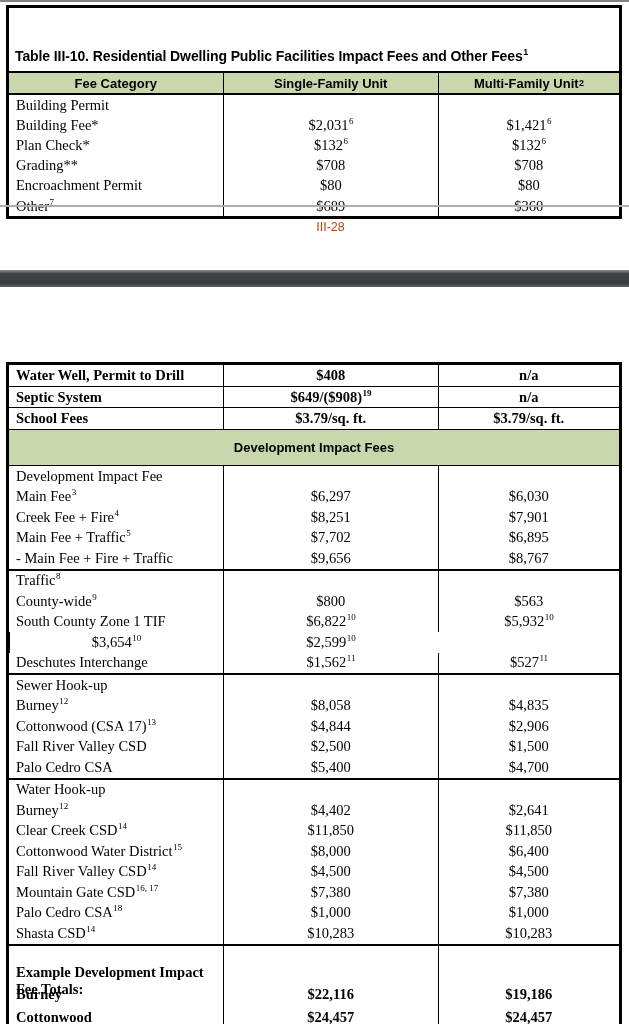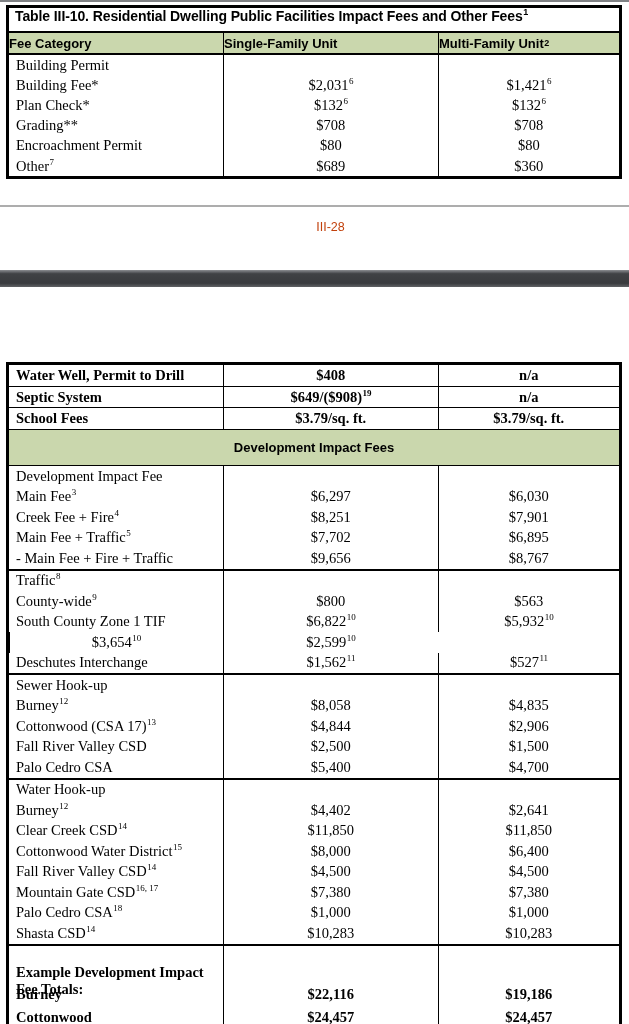--- a/index.html
+++ b/index.html
@@ -12,27 +12,27 @@
                  font: 400 12.5px "Liberation Sans", sans-serif; color: #c2410c; }
   .page-separator { position: absolute; top: 270px; left: 0; width: 100%; height: 17px;
                     background: linear-gradient(180deg, #8b8d91 0%, #404245 22%, #393b3e 78%, #606265 100%); }
 
   .tbl { position: absolute; left: 6px; width: 616px; background: #fff; border: 3px solid #000; }
   #table1 { top: 5px; }
   #table2 { top: 362px; height: 680px; border-bottom: 0; }
 
   .t-title { height: 25px; line-height: 24px; padding-left: 6px;
              font: bold 14px "Liberation Sans", sans-serif; letter-spacing: -0.1px;
-             border-bottom: 2px solid #000; }
+             border-bottom: 2px solid #000; margin-top: 40px; }
   .t-title sup { font-size: 9px; }
 
   .hdr { display: grid; grid-template-columns: 214px 215px 1fr; height: 22px;
          background: var(--green, #cad7ad); border-bottom: 2px solid #000;
          font: bold 13px "Liberation Sans", sans-serif; }
-  .hdr .hc { display: flex; align-items: center; justify-content: flex-start; }
+  .hdr .hc { display: flex; align-items: center; justify-content: center; }
   .hdr .hc + .hc { border-left: 1.8px solid #000; }
 
   .row { display: grid; grid-template-columns: 214px 215px 1fr; align-items: center; font-size: 14.5px; }
   #table1 .row { height: 20.2px; }
   .lab { padding-left: 7px; white-space: nowrap; }
   .val { height: 100%; display: flex; align-items: center; justify-content: center; border-left: 1.6px solid #000; }
   sup { font-size: 9px; line-height: 0; margin-left: 0.5px; }
 
   .s-lined .row { height: 21.7px; border-bottom: 1.6px solid #000; font-weight: bold; }
   .band { height: 36px; display: flex; align-items: center; justify-content: center;

